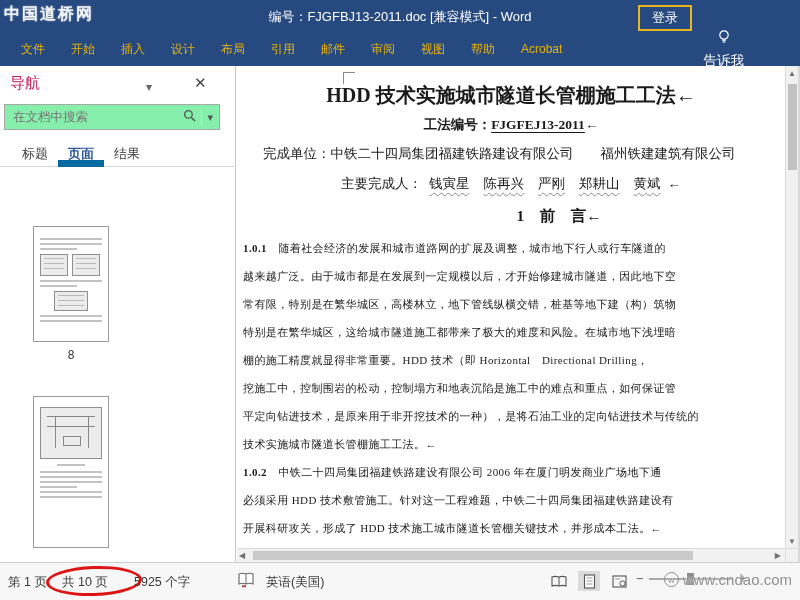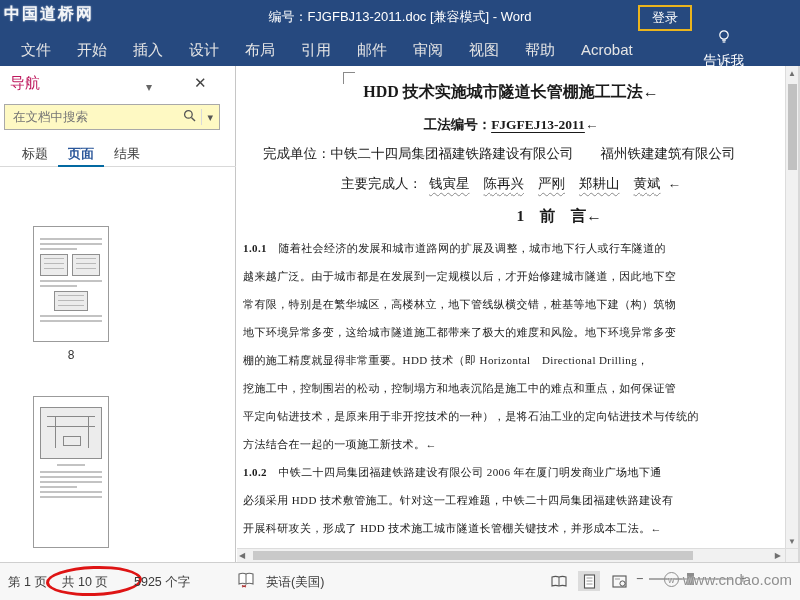--- a/index.html
+++ b/index.html
@@ -12,51 +12,51 @@
 
   
   .titlebar { left:0; top:0; width:800px; height:33px; background:#26497f; color:#fff; }
   .title-text { left:0; top:8px; width:100%; text-align:center; font-size:13px; color:#fff; }
   .signin { right:108px; top:5px; padding:2px 12px; border:2px solid #eab41e; color:#fff; font-size:13px; cursor:default; }
   .wm-top { left:4px; top:4px; font-size:16px; font-weight:bold; color:#fff; letter-spacing:2px;
             text-shadow:0 0 2px rgba(255,255,255,.6); opacity:.95; }
 
   
   .ribbon { left:0; top:33px; width:800px; height:33px; background:#26497f; display:flex; align-items:center; padding-left:8px; }
-  .rtab { color:#e5e5e5; font-size:15px; padding:0 13px; line-height:33px; white-space:nowrap; cursor:default; }
+  .rtab { color:#eab308; font-size:12px; padding:0 13px; line-height:33px; white-space:nowrap; cursor:default; }
   .tellme { margin-left:auto; margin-right:56px; display:flex; align-items:center; gap:5px; color:#fff; font-size:13.5px;flex-direction:column; }
 
   
   .nav { left:0; top:66px; width:236px; height:496px; background:#fff; border-right:1px solid #c6c6c6; }
   .nav-title { left:10px; top:8px; font-size:15px; color:#be185d; }
   .nav-opts { left:146px; top:14px; font-size:12px; color:#666; cursor:default; }
   .nav-close { left:194px; top:8px; font-size:15px; color:#444; cursor:default; }
-  .nav-search { left:4px; top:38px; width:216px; height:26px; border:1px solid #a9a9a9; background:#fef9c3;
+  .nav-search { left:4px; top:38px; width:216px; height:26px; border:1px solid #a9a9a9; background:#86efac;
                 display:flex; align-items:center; padding:0 6px 0 8px; }
   .nav-search-ph { color:#767676; font-size:12.5px; flex:1; white-space:nowrap; overflow:hidden; }
   .nav-search .sep { width:1px; height:16px; background:#d9d9d9; margin:0 5px; }
   .nav-search-dd { color:#555; font-size:11px; }
   .nav-tabs { left:0; top:74px; width:236px; height:27px; border-bottom:1px solid #d9d9d9; display:flex; padding-left:12px; }
   .ntab { font-size:13px; color:#3d3d3d; padding:5px 10px 0 10px; height:27px; cursor:default; }
-  .ntab.active { color:#2b579a; font-weight:bold; border-bottom:2px solid #0369a1; }
+  .ntab.active { color:#2b579a; font-weight:bold; border-bottom:7px solid #0369a1; }
   .thumb { left:33px; width:76px; background:#fff; border:1px solid #9b9b9b; overflow:hidden; }
   .thumb1 { top:160px; height:116px; padding:8px 6px; }
   .thumb2 { top:330px; height:152px; padding:8px 6px; }
   .tline { height:2px; background:#c3c3c3; margin:3px 0; }
   .tline.short { width:60%; }
   .tfig { border:1px solid #8f8f8f; background:#ececec; position:relative; }
   .tfig .inner { position:absolute; left:3px; top:3px; right:3px; bottom:3px;
                  background:repeating-linear-gradient(180deg,#b9b9b9 0 1px,transparent 1px 5px); }
   .page-num { left:33px; width:76px; text-align:center; font-size:12px; color:#333; }
 
   
   .doc { left:237px; top:66px; width:548px; height:482px; background:#fff; overflow:hidden; }
   .cropmark { left:106px; top:6px; width:12px; height:12px; border-left:1px solid #8a8a8a; border-top:1px solid #8a8a8a; }
   .doc-serif { font-family:"Liberation Serif","DejaVu Serif",serif; color:#1a1a1a; }
-  .d-title { left:0; top:16px; width:548px; text-align:center; font-size:16px; font-weight:bold; }
+  .d-title { left:0; top:16px; width:548px; text-align:center; font-size:20px; font-weight:bold; }
   .d-code  { left:0; top:50px; width:548px; text-align:center; font-size:13.5px; font-weight:bold; }
   .d-code u { text-underline-offset:3px; }
   .d-unit  { left:26px; top:79px; width:560px; white-space:nowrap; overflow:hidden; font-size:13.5px; }
   .d-authors { left:0; top:109px; width:548px; text-align:center; font-size:13.5px; }
   .d-authors .nm { text-decoration:underline; text-decoration-style:wavy; text-decoration-color:#8a8a8a;
                    text-decoration-thickness:1px; text-underline-offset:4px; margin:0 7px; }
   .d-head  { left:0; top:140px; width:644px; text-align:center; font-size:15.5px; font-weight:bold; }
   .d-body  { left:6px; top:168px; width:542px; }
   .doc-line { height:28px; line-height:28px; white-space:nowrap; overflow:hidden; font-size:11px; letter-spacing:.4px;
               font-family:"Liberation Serif","DejaVu Serif",serif; color:#1a1a1a; }
@@ -200,25 +200,25 @@
     <span>工法编号：</span><u>FJGFEJ13-2011</u><span>←</span>
   </div>
   <div class="abs doc-serif d-unit">完成单位：中铁二十四局集团福建铁路建设有限公司　　福州铁建建筑有限公司</div>
   <div class="abs doc-serif d-authors" id="authors-line"><span>主要完成人：</span><span class="nm">钱寅星</span><span class="nm">陈再兴</span><span class="nm">严刚</span><span class="nm">郑耕山</span><span class="nm">黄斌</span><span>←</span></div>
   <div class="abs doc-serif d-head">1　前　言←</div>
   <div class="abs d-body">
     <div id="para1">
         <div class="doc-line"><b>1.0.1　</b>随着社会经济的发展和城市道路网的扩展及调整，城市地下行人或行车隧道的</div>
         <div class="doc-line">越来越广泛。由于城市都是在发展到一定规模以后，才开始修建城市隧道，因此地下空</div>
         <div class="doc-line">常有限，特别是在繁华城区，高楼林立，地下管线纵横交错，桩基等地下建（构）筑物</div>
-        <div class="doc-line">地下环境异常多变，这给城市隧道施工都带来了极大的难度和风险。地下环境异常多变</div>
+        <div class="doc-line">特别是在繁华城区，这给城市隧道施工都带来了极大的难度和风险。在城市地下浅埋暗</div>
         <div class="doc-line">棚的施工精度就显得非常重要。HDD 技术（即 Horizontal　Directional Drilling，</div>
         <div class="doc-line">挖施工中，控制围岩的松动，控制塌方和地表沉陷是施工中的难点和重点，如何保证管</div>
         <div class="doc-line">平定向钻进技术，是原来用于非开挖技术的一种），是将石油工业的定向钻进技术与传统的</div>
-        <div class="doc-line">方法结合在一起的一项施工新技术。←</div>
+        <div class="doc-line">技术实施城市隧道长管棚施工工法。←</div>
       </div>
     <div id="para2">
         <div class="doc-line"><b>1.0.2　</b>中铁二十四局集团福建铁路建设有限公司 2006 年在厦门明发商业广场地下通</div>
         <div class="doc-line">必须采用 HDD 技术敷管施工。针对这一工程难题，中铁二十四局集团福建铁路建设有</div>
         <div class="doc-line">开展科研攻关，形成了 HDD 技术施工城市隧道长管棚关键技术，并形成本工法。←</div>
       </div>
   </div>
 </div>
 
 <div class="abs vscroll">

